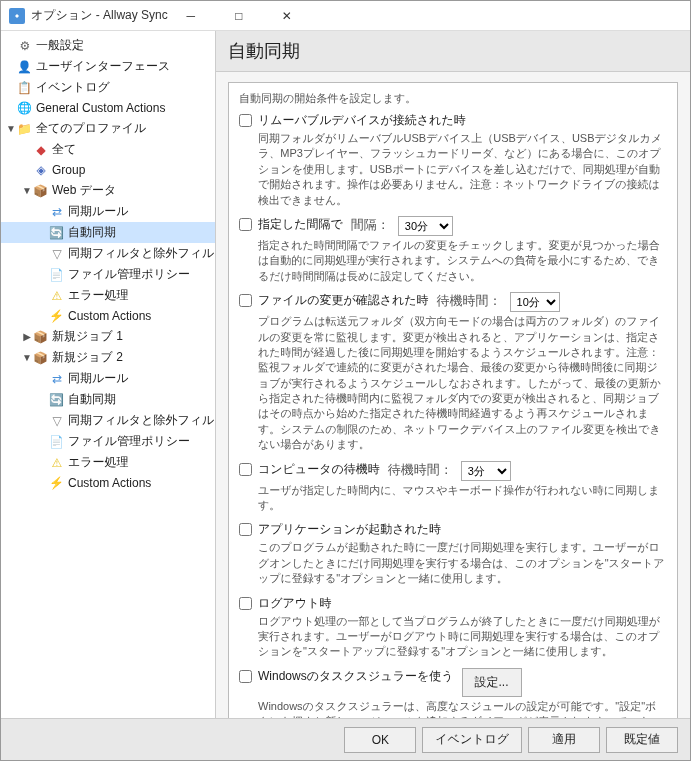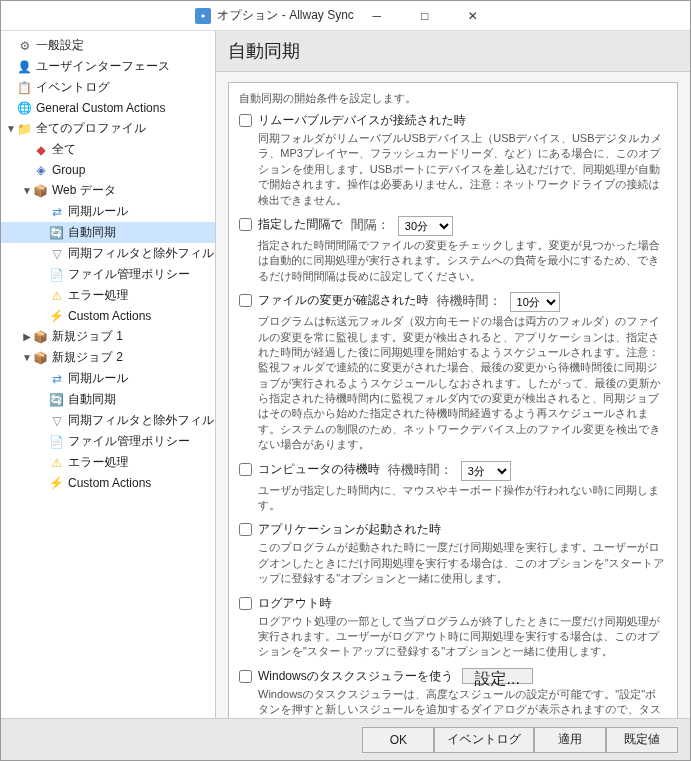--- a/index.html
+++ b/index.html
@@ -19,21 +19,21 @@
       display: flex;
       flex-direction: column;
     }
     .titlebar {
       background: #fff;
       height: 30px;
       display: flex;
       align-items: center;
       padding: 0 8px;
       border-bottom: 1px solid #ddd;
-      justify-content: center;
+      justify-content: flex-start;
     }
     .titlebar-left {
       display: flex;
       align-items: center;
       gap: 6px;
     }
     .titlebar-icon {
       width: 16px;
       height: 16px;
       background: #4a90d9;
@@ -188,20 +188,21 @@
       padding: 0 2px;
     }
     .bottom-bar {
       height: 42px;
       background: #e8e8e8;
       border-top: 1px solid #ccc;
       display: flex;
       align-items: center;
       justify-content: flex-end;
       padding: 0 12px;
+      gap: 6px;
     }
     .btn {
       height: 26px;
       min-width: 72px;
       padding: 0 12px;
       border: 1px solid #aaa;
       background: #f0f0f0;
       cursor: pointer;
       font-size: 12px;
       font-family: inherit;
@@ -434,21 +435,21 @@
                     <span class="option-label">ログアウト時</span>
                   </div>
                   <div class="option-desc">ログアウト処理の一部として当プログラムが終了したときに一度だけ同期処理が実行されます。ユーザーがログアウト時に同期処理を実行する場合は、このオプションを"スタートアップに登録する"オプションと一緒に使用します。</div>
                 </div>
               </div>
               <div class="option-row">
                 <input type="checkbox" style="">
                 <div class="option-content">
                   <div class="option-label-row">
                     <span class="option-label">Windowsのタスクスジュラーを使う</span>
-                    <button class="btn" style="height: 16px; min-width: 50px; font-size: 16px;">設定...</button>
+                    <button class="btn" style="height: 29px; min-width: 50px; font-size: 12px;">設定...</button>
                   </div>
                   <div class="option-desc">Windowsのタスクスジュラーは、高度なスジュールの設定が可能です。"設定"ボタンを押すと新しいスジュールを追加するダイアログが表示されますので、タスクのパラメータを設定してください。Windowsのタスクスジュラーは指定した時間になるとアプリケーションを別のプロセスとして起動します。つまり自動同期を実行するために常にアプリケーションを起動しておく必要があります。注意：OSのセキュリティ設定のため、ユーザのログオンパスワードが設定されていない場合には、このオプションが使用できない場合があります。</div>
                 </div>
               </div>
             </div>
         </div>
       </div>
     </div>
   </div>
 

